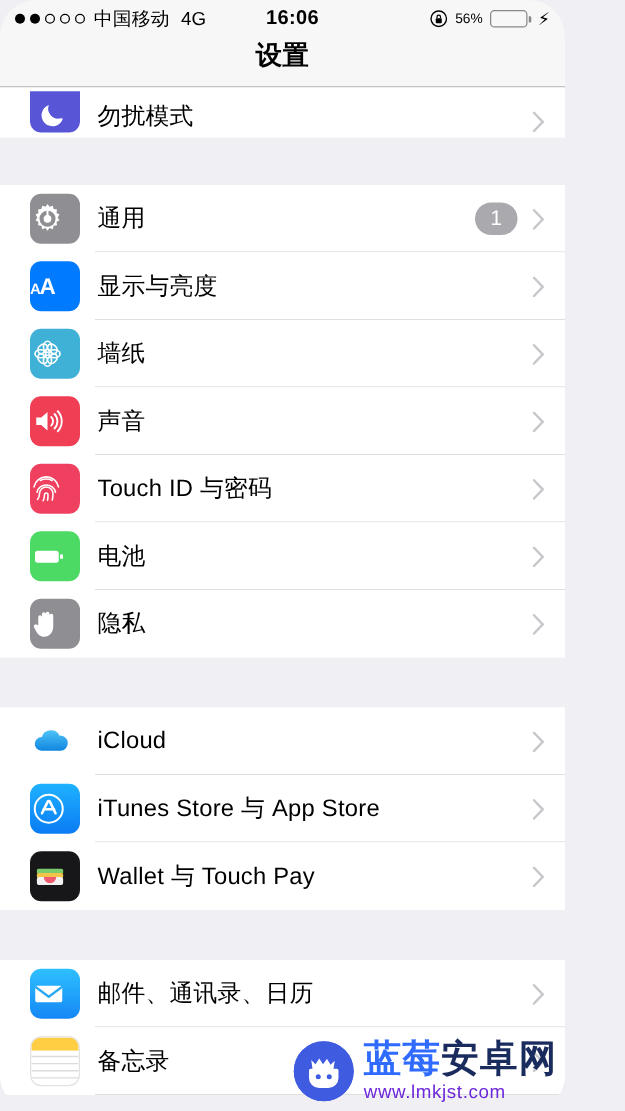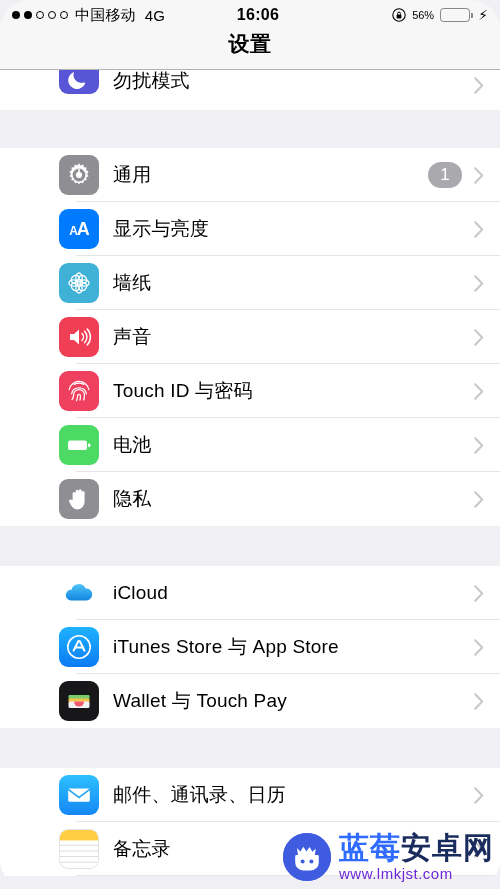--- a/index.html
+++ b/index.html
@@ -2,21 +2,21 @@
 <html><head>
 <meta charset="utf-8">
 <style>
   html,body{margin:0;padding:0;}
   body{
     width:500px;height:889px;overflow:hidden;
     background:#EFEFF4;
     font-family:"Liberation Sans","DejaVu Sans",sans-serif;
     -webkit-font-smoothing:antialiased;
   }
-  .phone{position:relative;width:500px;height:889px;background:#EFEFF4;overflow:hidden;border-radius:29px;}
+  .phone{position:relative;width:452px;height:889px;background:#EFEFF4;overflow:hidden;border-radius:29px;}
 
   
   .statusbar{
     position:relative;height:30px;background:#F7F7F7;
     display:flex;align-items:center;padding:0 12px;box-sizing:border-box;
     font-size:17px;color:#000;
   }
   .sb-left{display:flex;align-items:center;gap:7px;flex:0 0 auto;}
   .dots{display:flex;align-items:center;gap:4px;}
   .dot{width:8px;height:8px;border-radius:50%;box-sizing:border-box;}
@@ -45,26 +45,26 @@
   
   .scroll{position:relative;height:819px;background:#EFEFF4;overflow:hidden;}
   .group{background:#FFFFFF;}
   .gap{height:40px;background:#EFEFF4;}
   .gap.small{height:38px;}
 
   .row{
     position:relative;display:flex;align-items:center;
     height:54px;background:#fff;padding-left:24px;padding-right:16px;box-sizing:border-box;
   }
-  .row.clip{height:40px;align-items:flex-end;padding-bottom:16px;}
+  .row.clip{height:40px;align-items:flex-end;padding-bottom:4px;}
   .row .sep{position:absolute;left:76px;right:0;bottom:0;height:1px;background:#D4D4D6;transform:scaleY(.6);}
 
   .ico{
     position:relative;width:40px;height:40px;border-radius:9px;flex:0 0 auto;
-    display:flex;align-items:center;justify-content:center;overflow:hidden;margin-left:35px;
+    display:flex;align-items:center;overflow:hidden;
   }
   .row.clip .ico{height:33px;border-radius:0 0 9px 9px;align-items:flex-end;}
   .label{
     margin-left:14px;font-size:19px;color:#000;white-space:nowrap;letter-spacing:.2px;
   }
   .right{margin-left:auto;display:flex;align-items:center;gap:12px;}
   .badge{
     min-width:34px;height:26px;border-radius:13px;background:#A9A9AE;color:#fff;
     display:flex;align-items:center;justify-content:center;font-size:17px;padding:0 9px;box-sizing:border-box;
   }

